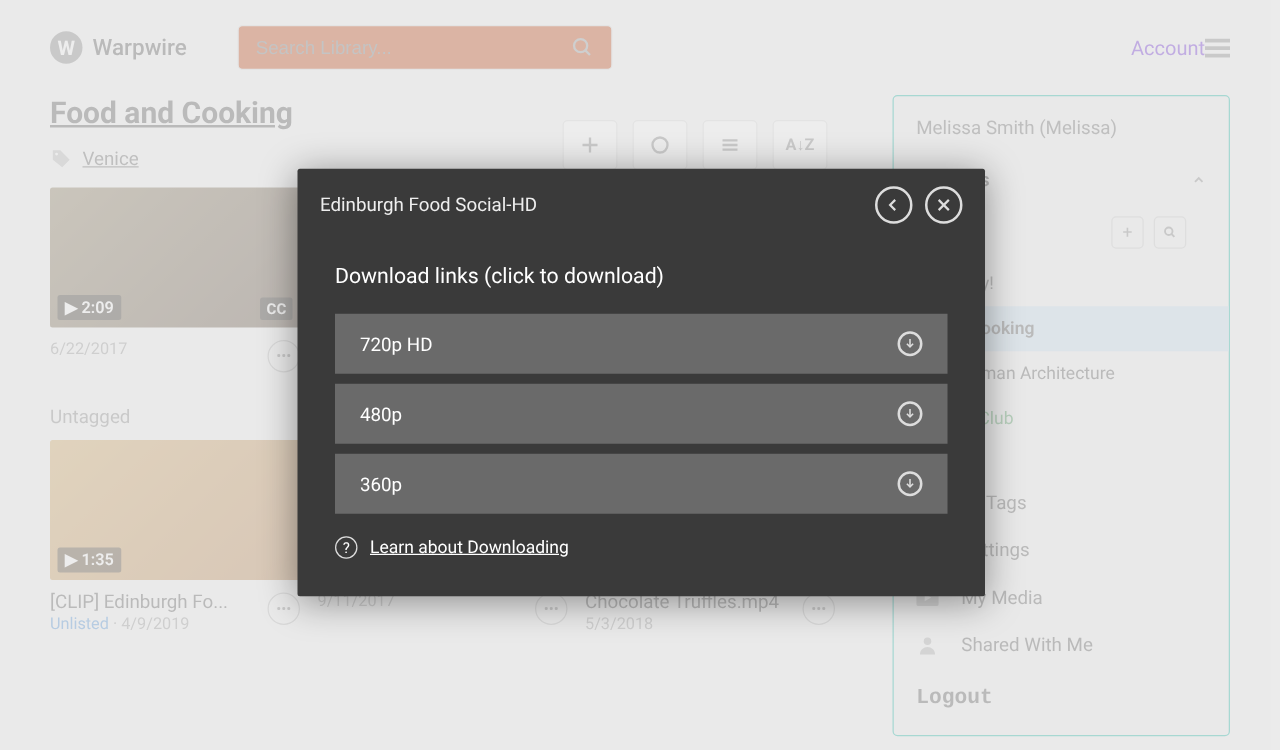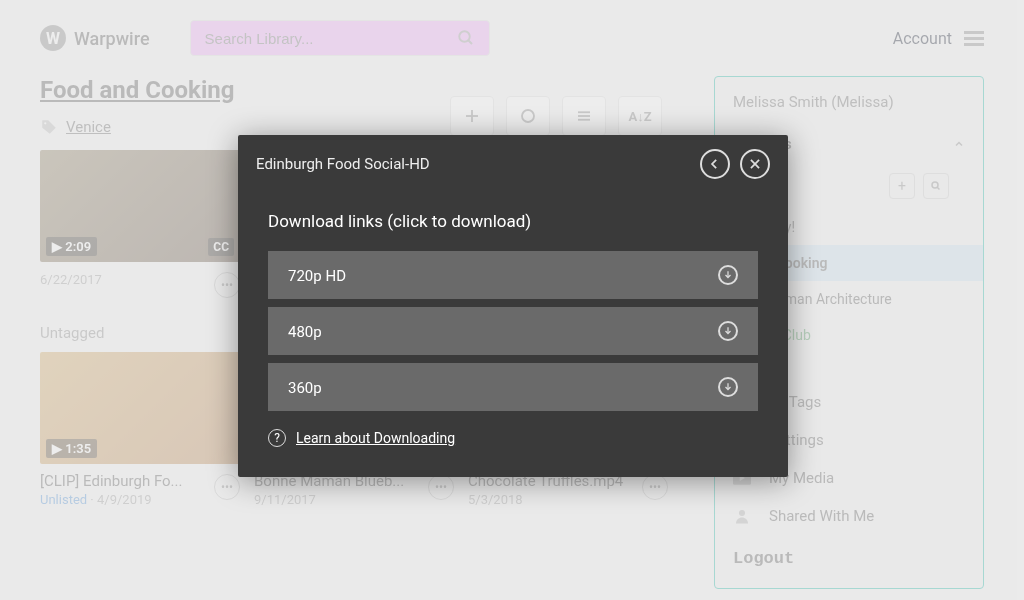--- a/index.html
+++ b/index.html
@@ -1,22 +1,22 @@
 <!DOCTYPE html>
 <html><head>
 <meta charset="utf-8">
 <style>
 * { box-sizing: border-box; margin: 0; padding: 0; }
 body { font-family: -apple-system, BlinkMacSystemFont, "Segoe UI", Roboto, Helvetica, Arial, sans-serif; background: #f6f6f6; width: 1024px; height: 600px; overflow: hidden; position: relative; }
 .header { display: flex; align-items: center; padding: 20px 40px; gap: 40px; }
 .logo { display: flex; align-items: center; gap: 8px; color: #555; font-weight: 500; font-size: 18px; }
 .logo-icon { width: 26px; height: 26px; border-radius: 50%; background: #888; display: flex; align-items: center; justify-content: center; color: #fff; font-weight: bold; font-size: 16px; }
-.search-box { flex: 0 0 300px; display: flex; align-items: center; background: #f0abfc; border: 1px solid #e0e0e0; border-radius: 4px; padding: 8px 14px; }
+.search-box { flex: 0 0 300px; display: flex; align-items: center; background: #c2410c; border: 1px solid #e0e0e0; border-radius: 4px; padding: 8px 14px; }
 .search-box input { border: none; outline: none; font-size: 15px; flex: 1; background: transparent; }
-.account { margin-left: auto; display: flex; align-items: center; gap: 12px; color: #0f172a; font-size: 16px; }
+.account { margin-left: auto; display: flex; align-items: center; gap: 0; color: #6d28d9; font-size: 16px; }
 .hamburger { display: flex; flex-direction: column; gap: 3px; }
 .hamburger span { width: 20px; height: 3px; background: #888; }
 .main { display: flex; padding: 0 40px; gap: 30px; }
 .content { flex: 1; }
 .page-title { font-size: 24px; font-weight: 700; color: #555; text-decoration: underline; margin-bottom: 14px; }
 .toolbar { position: absolute; left: 450px; top: 96px; display: flex; gap: 12px; }
 .tool-btn { width: 44px; height: 40px; border: 1px solid #ddd; border-radius: 4px; background: #fff; display: flex; align-items: center; justify-content: center; color: #888; font-size: 20px; }
 .tag-row { display: flex; align-items: center; gap: 8px; color: #888; font-size: 15px; margin-bottom: 14px; }
 .tag-link { color: #666; text-decoration: underline; }
 .video-grid { display: flex; gap: 14px; flex-wrap: wrap; }
@@ -143,21 +143,20 @@
           </div>
           <div class="more-btn">•••</div>
         </div>
       </div>
       <div class="video-card">
         <div class="thumb blueberry">
           <div class="duration">▶ <span>1:00</span></div>
         </div>
         <div class="video-meta">
           <div class="video-text">
-            <div class="video-title">Bonne Maman Blueb...</div>
             <div class="video-date">9/11/2017</div>
           </div>
           <div class="more-btn">•••</div>
         </div>
       </div>
       <div class="video-card">
         <div class="thumb burro">
           <div class="duration">▶ <span>0:59</span></div>
         </div>
         <div class="video-meta">

